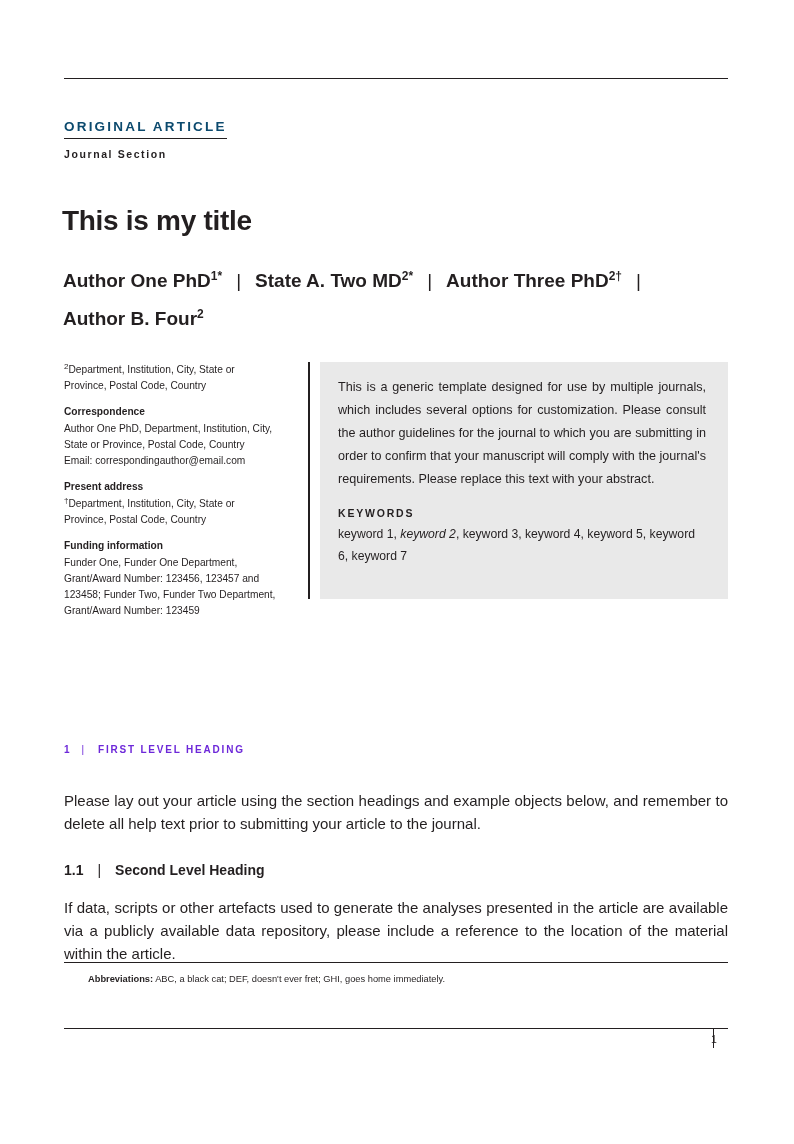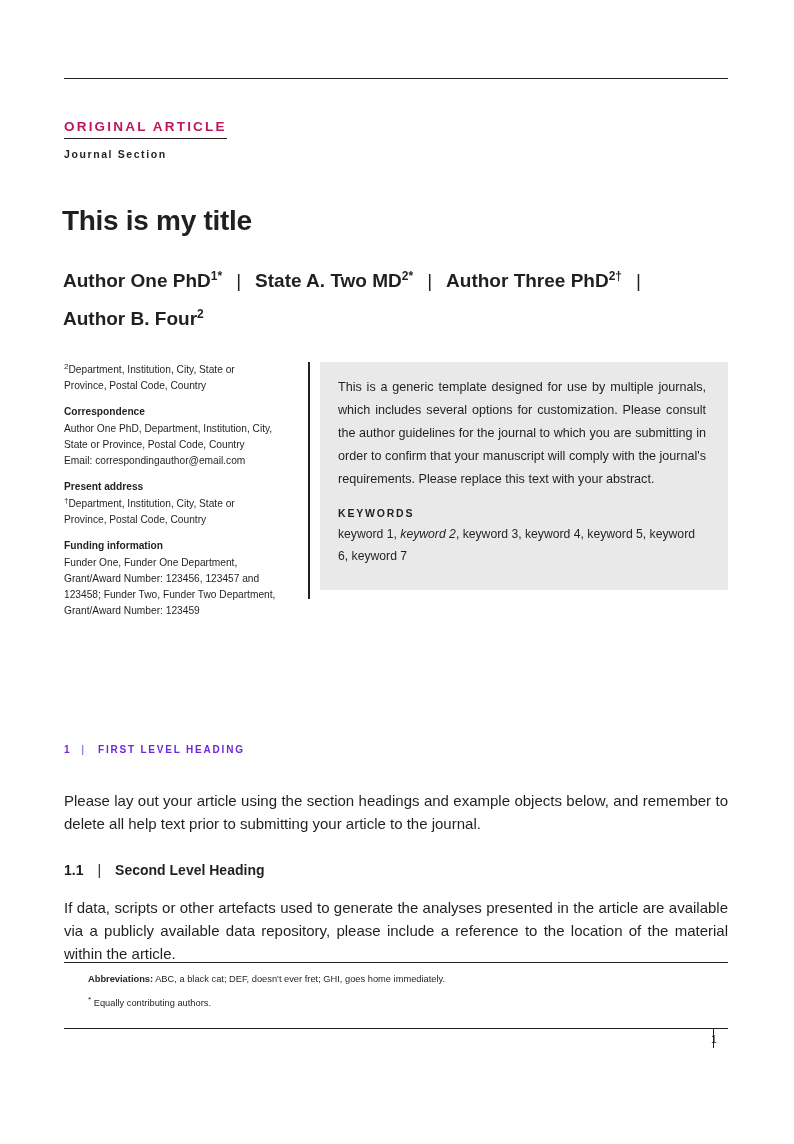--- a/index.html
+++ b/index.html
@@ -29,21 +29,21 @@
     height: 1px;
     background: #231f20;
   }
   .article-type {
     position: absolute;
     left: 64px;
     top: 119px;
     font-size: 13.5px;
     font-weight: bold;
     letter-spacing: 2.2px;
-    color: #be185d;
+    color: #0c4a6e;
     padding-bottom: 4px;
     border-bottom: 1.5px solid #231f20;
     display: inline-block;
   }
   .journal-section {
     position: absolute;
     left: 64px;
     top: 148px;
     font-size: 10.5px;
     font-weight: bold;
@@ -95,21 +95,21 @@
   }
   .left-col sup { font-size: 8px; vertical-align: super; line-height: 0; }
 
   .abstract-box {
     position: absolute;
     left: 320px;
     top: 362px;
     width: 408px;
     background: #e9e9e9;
     box-sizing: border-box;
-    padding: 14px 22px 23px 18px;
+    padding: 14px 22px 32px 18px;
   }
   .abstract-bar {
     position: absolute;
     left: 308px;
     top: 362px;
     width: 2px;
     height: 237px;
     background: #231f20;
   }
   .abstract-text {
@@ -250,19 +250,18 @@
   </div>
 
   <div class="h1"><span class="num">1</span><span class="bar">|</span><span>FIRST LEVEL HEADING</span></div>
   <div class="body-p p1">Please lay out your article using the section headings and example objects below, and remember to delete all help text prior to submitting your article to the journal.</div>
 
   <div class="h2"><span>1.1</span><span class="bar">|</span><span>Second Level Heading</span></div>
   <div class="body-p p2">If data, scripts or other artefacts used to generate the analyses presented in the article are available via a publicly available data repository, please include a reference to the location of the material within the article.</div>
 
   <div class="foot-rule"></div>
   <div class="footnote fn1"><b>Abbreviations:</b><span> ABC, a black cat; DEF, doesn't ever fret; GHI, goes home immediately.</span></div>
-  <div class="footnote fn2"><sup>*</sup><span> Equally contributing authors.</span></div>
 
   <div class="bottom-rule"></div>
   <div class="page-num-rule"></div>
   <div class="page-num">1</div>
 
 </div>
 
 </body></html>

